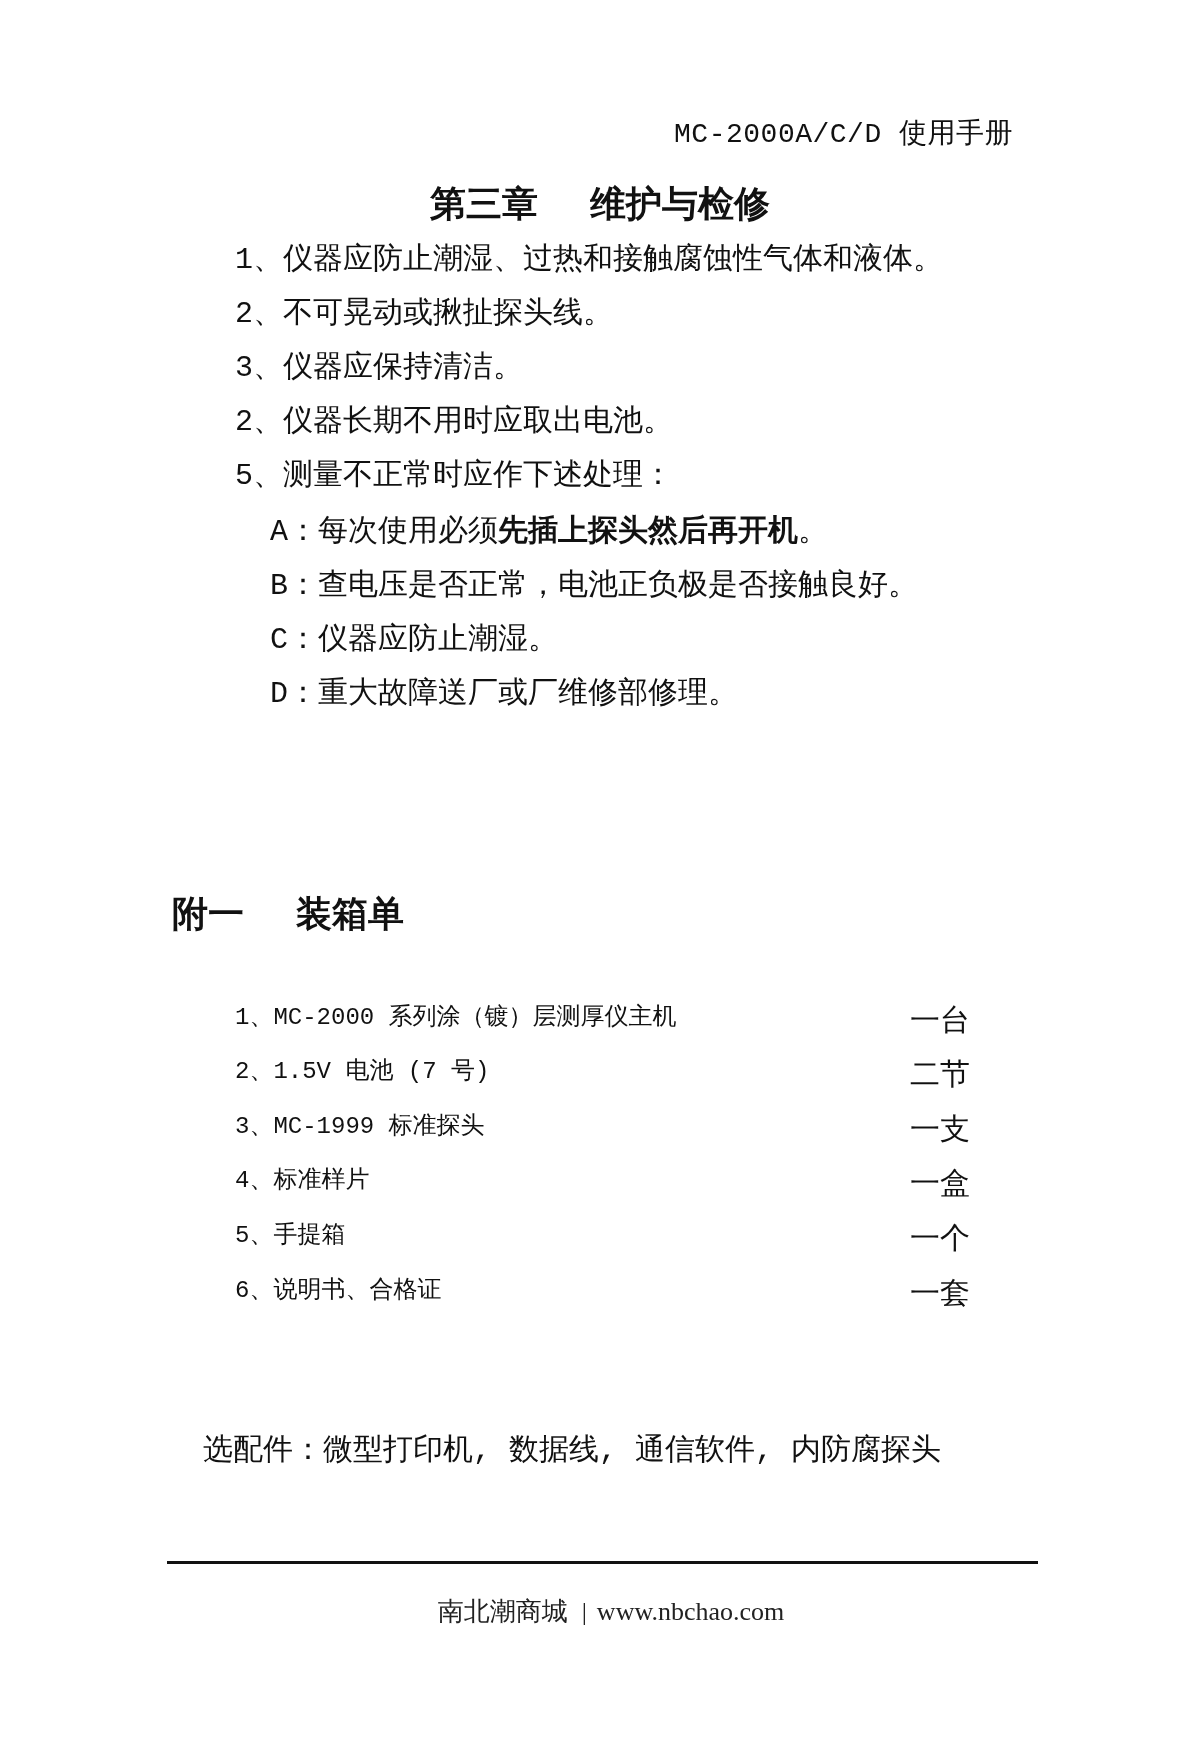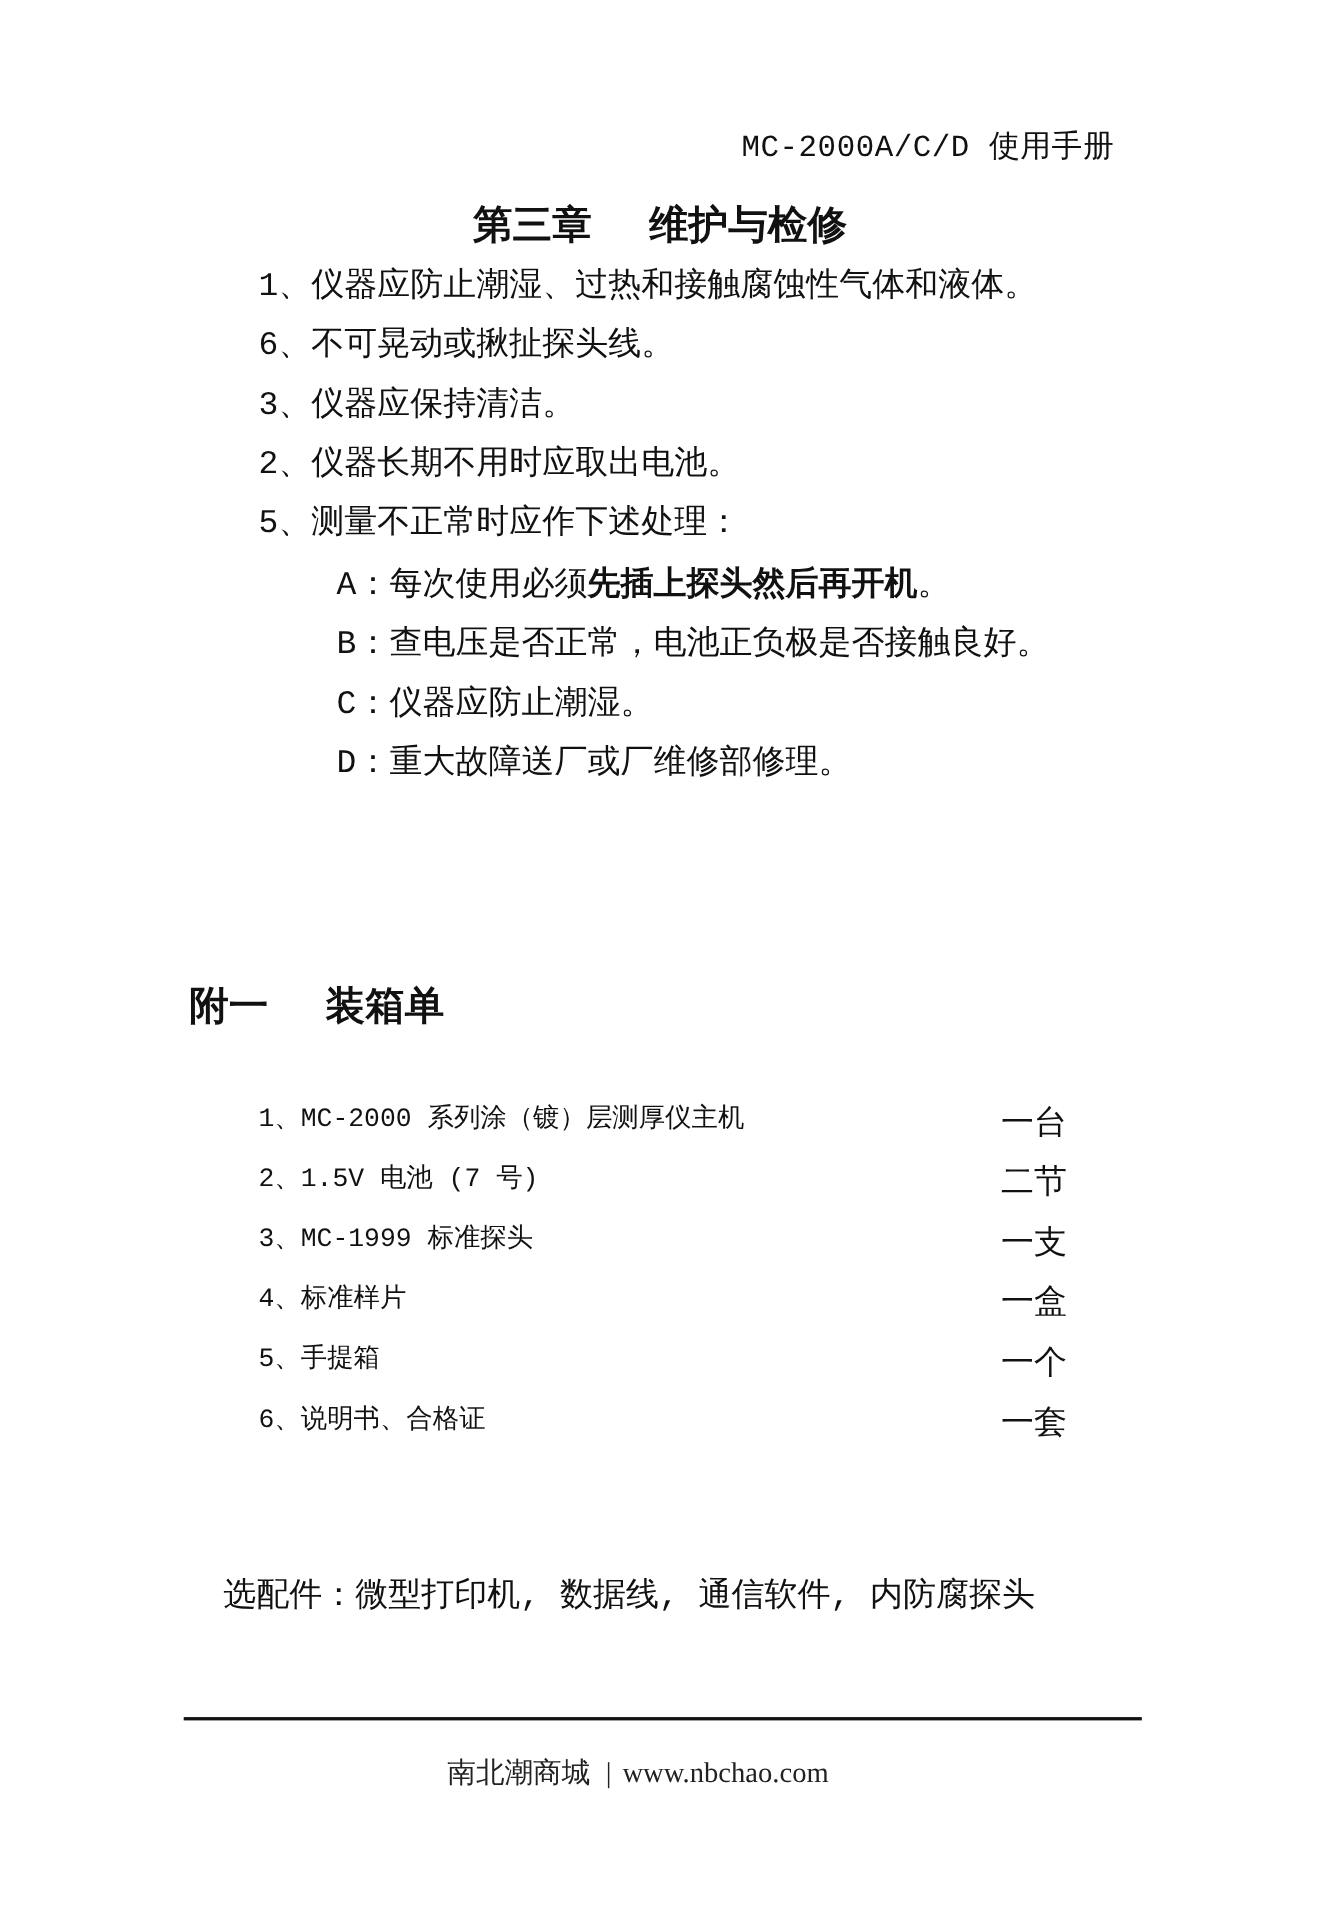--- a/index.html
+++ b/index.html
@@ -4,41 +4,41 @@
 <style>
   html, body { margin: 0; padding: 0; background: #ffffff; }
   body { width: 1200px; height: 1740px; position: relative; overflow: hidden;
          font-family: "DejaVu Sans", "Liberation Sans", sans-serif; color: #111111; }
   .abs { position: absolute; white-space: nowrap; font-family: Liberation Mono, monospace; }
   .header { right: 187px; top: 114px; font-size: 28px; letter-spacing: 0.5px; }
   .chapter-title { left: 0; width: 1200px; top: 180px; text-align: center;
                    font-size: 36px; font-weight: bold; }
   .chapter-title .gap { display: inline-block; width: 52px; }
   .item { font-size: 30px; left: 235px; }
-  .sub { font-size: 30px; left: 270px; margin-left: 36px; }
+  .sub { font-size: 30px; left: 270px; }
   .sub b { font-weight: bold; }
   .appendix-title { left: 172px; top: 890px; font-size: 36px; font-weight: bold; }
   .appendix-title .gap { display: inline-block; width: 52px; }
   .pack-name { font-size: 24px; left: 235px; }
   .pack-qty { font-size: 30px; left: 910px; }
   .optional { left: 203px; top: 1384px; font-size: 30px; margin-top: 45px; }
   .rule { position: absolute; left: 167px; top: 1561px; width: 871px; height: 3px; background: #111111; }
   .footer { left: 0; width: 1160px; top: 1594px; text-align: center;
-            font-family: "Liberation Serif", "DejaVu Serif", serif; font-size: 26px; color: #222222; }
+            font-family: "Liberation Serif", "DejaVu Serif", serif; font-size: 26px; color: #222222; padding-left: 31px; }
   .footer .sep { display: inline-block; margin: 0 10px 0 14px; }
 </style>
 </head>
 <body>
 
 <div class="abs header">MC-2000A/C/D 使用手册</div>
 
 <div class="abs chapter-title"><span>第三章</span><span class="gap"></span><span>维护与检修</span></div>
 
 <div class="abs item" style="top:238px">1、仪器应防止潮湿、过热和接触腐蚀性气体和液体。</div>
-<div class="abs item" style="top:292px">6、不可晃动或揪扯探头线。</div>
+<div class="abs item" style="top:292px">2、不可晃动或揪扯探头线。</div>
 <div class="abs item" style="top:346px">3、仪器应保持清洁。</div>
 <div class="abs item" style="top:400px">2、仪器长期不用时应取出电池。</div>
 <div class="abs item" style="top:454px">5、测量不正常时应作下述处理：</div>
 
 <div class="abs sub" style="top:510px"><span>A：</span><span>每次使用必须</span><b>先插上探头然后再开机</b><span>。</span></div>
 <div class="abs sub" style="top:564px"><span>B：</span><span>查电压是否正常，电池正负极是否接触良好。</span></div>
 <div class="abs sub" style="top:618px"><span>C：</span><span>仪器应防止潮湿。</span></div>
 <div class="abs sub" style="top:672px"><span>D：</span><span>重大故障送厂或厂维修部修理。</span></div>
 
 <div class="abs appendix-title"><span>附一</span><span class="gap"></span><span>装箱单</span></div>

